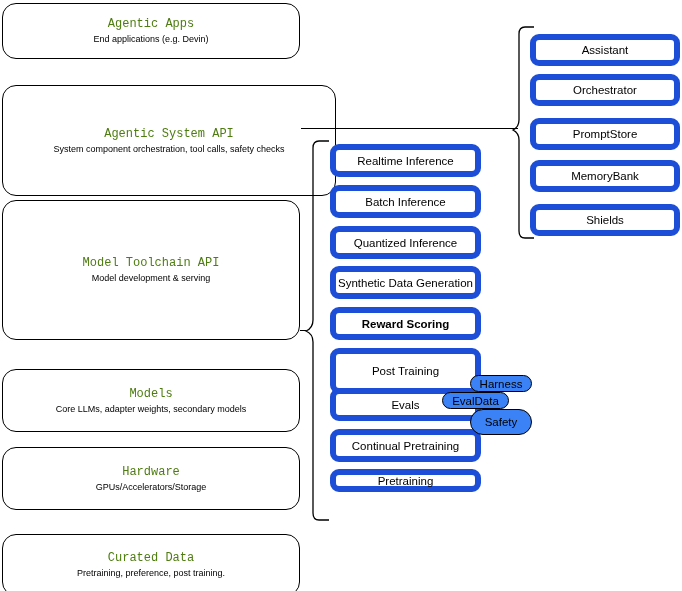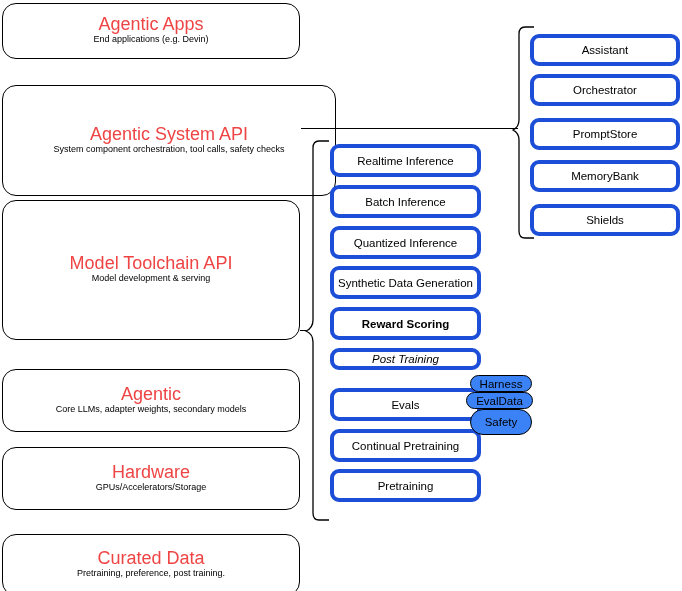--- a/index.html
+++ b/index.html
@@ -21,37 +21,38 @@
     border: 1px solid #000000;
     border-radius: 14px;
     background: #ffffff;
     display: flex;
     flex-direction: column;
     align-items: center;
     justify-content: center;
     text-align: center;
   }
   .box .title {
-    font-size: 18px;
-    color: #ef4444;
+    font-size: 12px;
+    color: #4d7c0f;
     line-height: 16px;
     white-space: nowrap;
+    font-family: Liberation Mono, monospace;
   }
   .box .subtitle {
     font-size: 9px;
     color: #000000;
     line-height: 13px;
     margin-top: 1px;
     white-space: nowrap;
     text-align: right;
   }
   .pill-box {
     position: absolute;
     box-sizing: border-box;
-    border: 4px solid #1d4ed8;
+    border: 6px solid #1d4ed8;
     border-radius: 9px;
     background: #ffffff;
     display: flex;
     align-items: center;
     justify-content: center;
     font-size: 11.5px;
     color: #000000;
     white-space: nowrap;
   }
   .tag-pill {
@@ -91,21 +92,21 @@
     <div class="title">Agentic System API</div>
     <div class="subtitle">System component orchestration, tool calls, safety checks</div>
   </div>
 
   <div class="box" style="left:2px; top:200px; width:298px; height:140px;">
     <div class="title">Model Toolchain API</div>
     <div class="subtitle">Model development &amp; serving</div>
   </div>
 
   <div class="box" style="left:2px; top:369px; width:298px; height:63px;">
-    <div class="title">Agentic</div>
+    <div class="title">Models</div>
     <div class="subtitle">Core LLMs, adapter weights, secondary models</div>
   </div>
 
   <div class="box" style="left:2px; top:447px; width:298px; height:63px;">
     <div class="title">Hardware</div>
     <div class="subtitle">GPUs/Accelerators/Storage</div>
   </div>
 
   <div class="box" style="left:2px; top:527px; width:298px; height:62px;margin-top:7px;">
     <div class="title">Curated Data</div>
@@ -123,31 +124,31 @@
   <div class="pill-box" style="left:330px; top:144px; width:151px; height:33px;text-align:right;">Realtime Inference</div>
 
   <div class="pill-box" style="left:330px; top:185px; width:151px; height:33px;">Batch Inference</div>
 
   <div class="pill-box" style="left:330px; top:226px; width:151px; height:33px;">Quantized Inference</div>
 
   <div class="pill-box" style="left:330px; top:266px; width:151px; height:33px;">Synthetic Data Generation</div>
 
   <div class="pill-box" style="left:330px; top:307px; width:151px; height:33px;font-weight:bold;">Reward Scoring</div>
 
-  <div class="pill-box" style="left:330px; top:348px; width:151px; height:22px;font-style:italic;">Post Training</div>
+  <div class="pill-box" style="left:330px; top:348px; width:151px; height:46px;">Post Training</div>
 
   <div class="pill-box" style="left:330px; top:388px; width:151px; height:33px;">Evals</div>
 
   <div class="pill-box" style="left:330px; top:429px; width:151px; height:33px;">Continual Pretraining</div>
 
-  <div class="pill-box" style="left:330px; top:469px; width:151px; height:33px;">Pretraining</div>
+  <div class="pill-box" style="left:330px; top:469px; width:151px; height:23px;">Pretraining</div>
 
   <div class="tag-pill" style="left:470px; top:375px; width:62px; height:17px;">Harness</div>
 
-  <div class="tag-pill" style="left:466px; top:392px; width:67px; height:17px;">EvalData</div>
+  <div class="tag-pill" style="left:442px; top:392px; width:67px; height:17px;">EvalData</div>
 
   <div class="tag-pill" style="left:470px; top:409px; width:62px; height:26px;">Safety</div>
 
   <svg class="bracket-svg" style="left:512px; top:25px; width:24px; height:218px;" viewBox="0 0 24 218">
     <path d="M 22 2 L 13 2 Q 7 2 7 9 L 7 95 Q 7 102 1 105 Q 7 108 7 115 L 7 206 Q 7 213 13 213 L 22 213" fill="none" stroke="#000000" stroke-width="1.3"></path>
   </svg>
 
   <div class="pill-box" style="left:530px; top:34px; width:150px; height:32px;">Assistant</div>
 
   <div class="pill-box" style="left:530px; top:74px; width:150px; height:32px;">Orchestrator</div>

